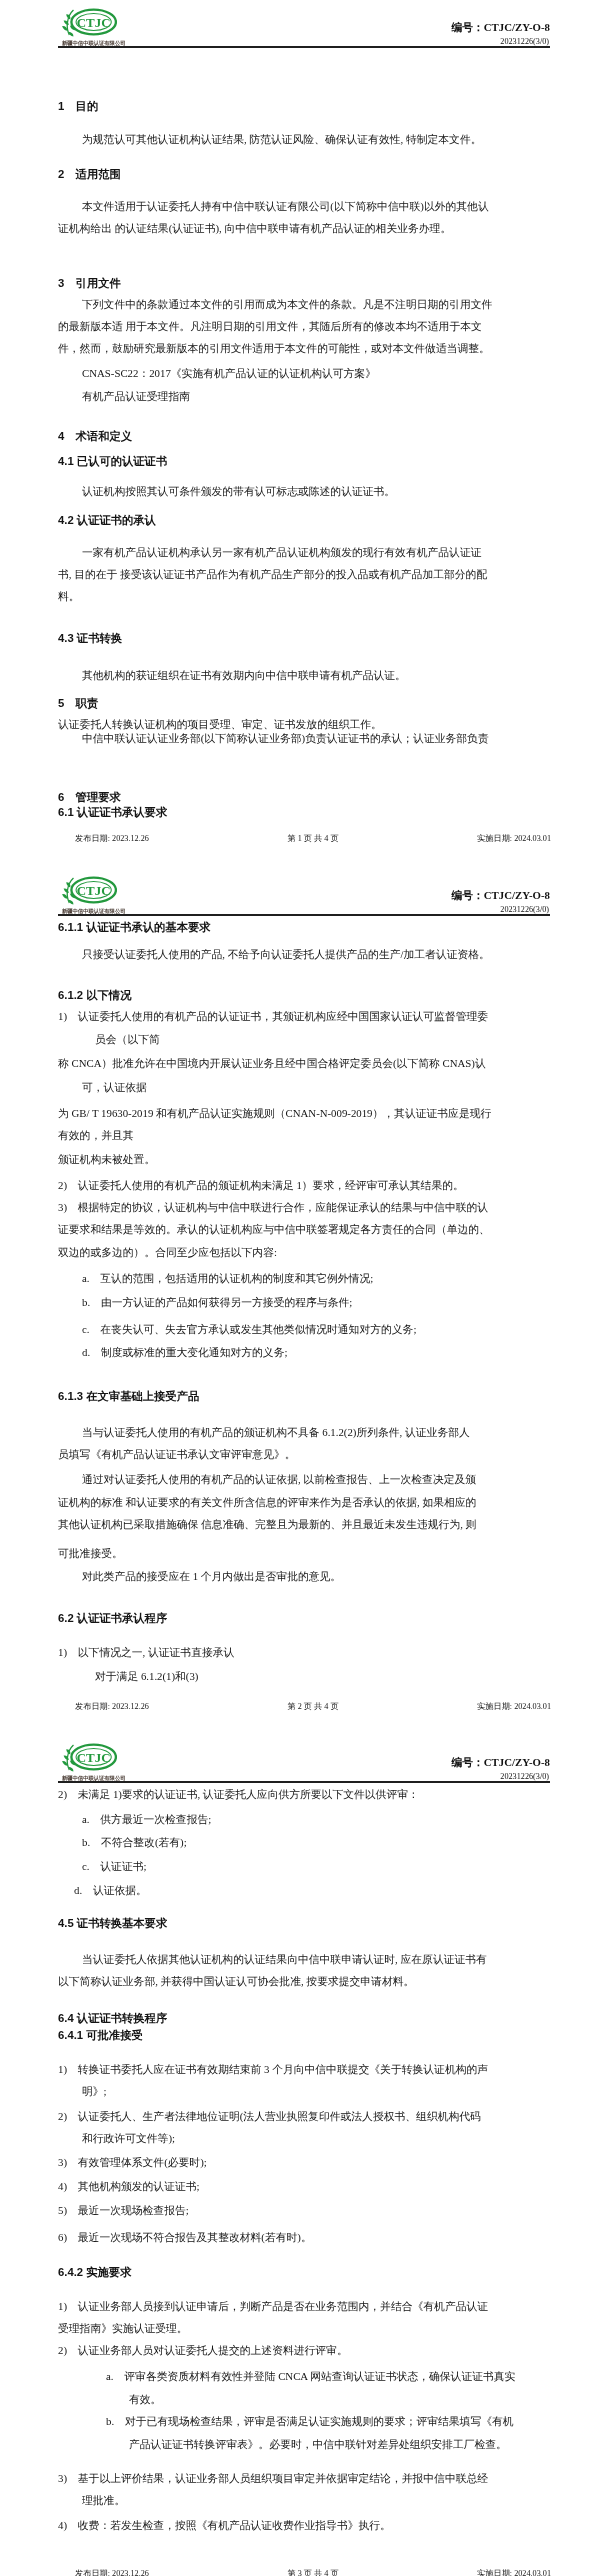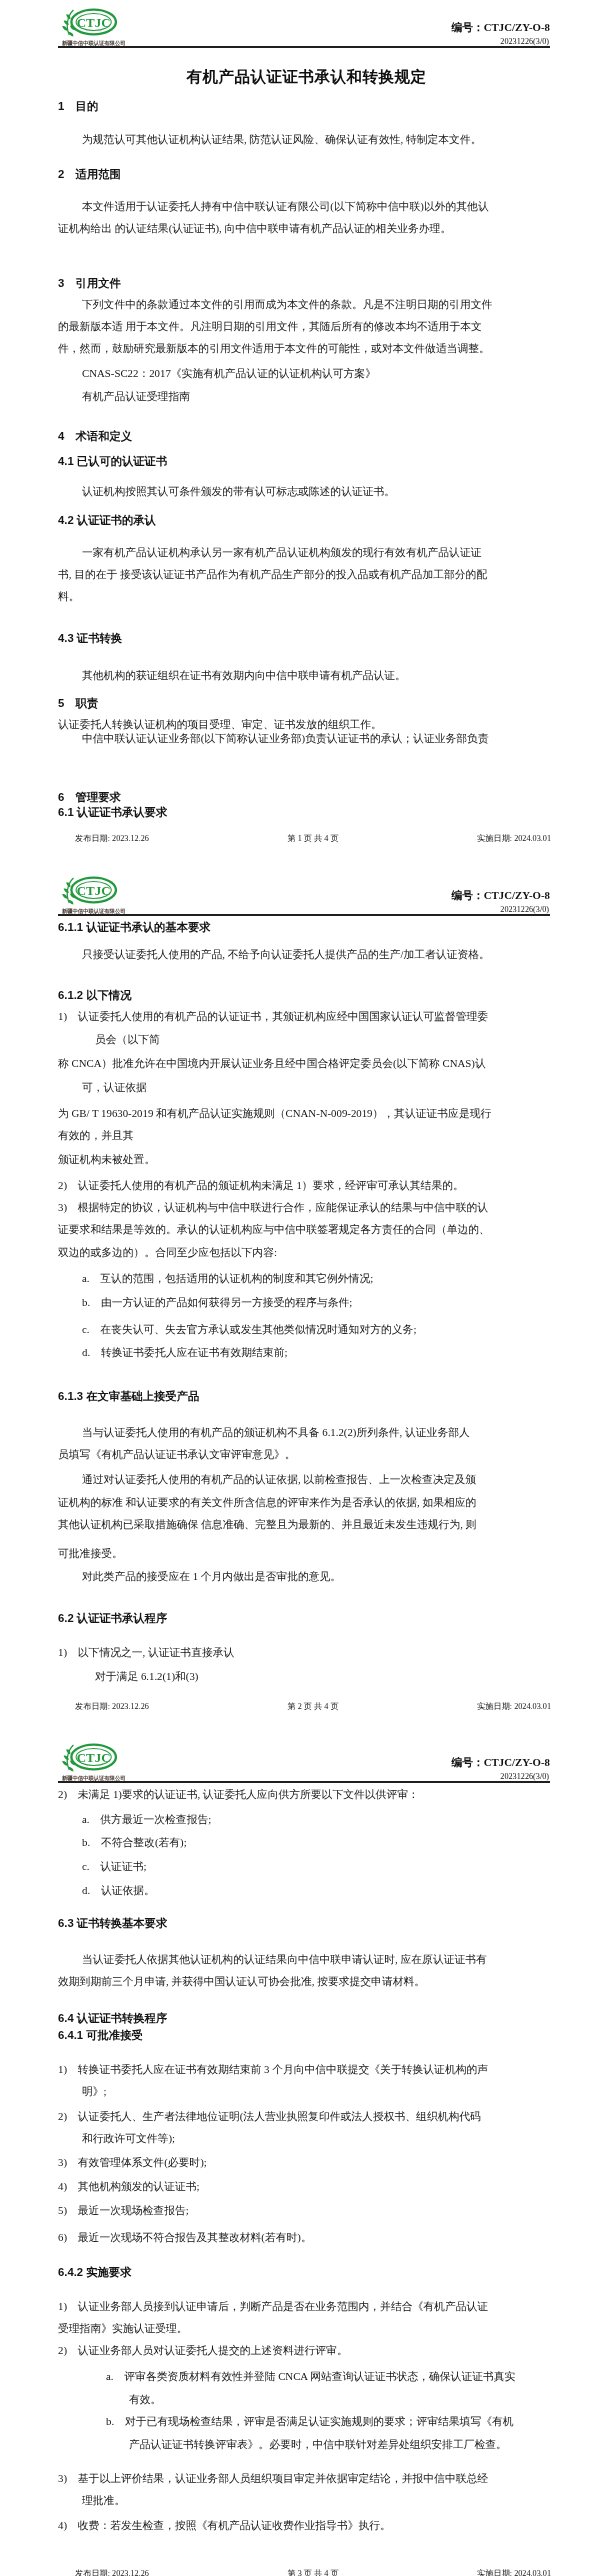--- a/index.html
+++ b/index.html
@@ -56,21 +56,20 @@
       <ellipse cx="63" cy="27" rx="43" ry="24" fill="none" stroke="#23993e" stroke-width="4.5"></ellipse>
       <ellipse cx="63" cy="27" rx="34" ry="16.5" fill="none" stroke="#23993e" stroke-width="2"></ellipse>
       <text x="63" y="36" text-anchor="middle" font-family="Liberation Serif, DejaVu Serif, serif" font-size="25" font-weight="bold" fill="#23993e">CTJC</text>
     </svg>
     <div class="company">新疆中信中联认证有限公司</div>
     <div class="docno">编号：CTJC/ZY-O-8</div>
     <div class="docver">20231226(3/0)</div>
     <div class="hrule"></div>
   </div>
 
-  <div class="title">有机产品认证证书承认和转换规定</div>
 
   <div class="ln hd" style="top:100px;left:58px">1　目的</div>
   <div class="ln" style="top:133px;left:82px">为规范认可其他认证机构认证结果, 防范认证风险、确保认证有效性, 特制定本文件。</div>
   <div class="ln hd" style="top:168px;left:58px">2　适用范围</div>
   <div class="ln" style="top:200px;left:82px">本文件适用于认证委托人持有中信中联认证有限公司(以下简称中信中联)以外的其他认</div>
   <div class="ln" style="top:222px;left:58px">证机构给出 的认证结果(认证证书), 向中信中联申请有机产品认证的相关业务办理。</div>
   <div class="ln hd" style="top:277px;left:58px">3　引用文件</div>
   <div class="ln" style="top:298px;left:82px">下列文件中的条款通过本文件的引用而成为本文件的条款。凡是不注明日期的引用文件</div>
   <div class="ln" style="top:320px;left:58px">的最新版本适 用于本文件。凡注明日期的引用文件，其随后所有的修改本均不适用于本文</div>
   <div class="ln" style="top:342px;left:58px">件，然而，鼓励研究最新版本的引用文件适用于本文件的可能性，或对本文件做适当调整。</div>
@@ -127,21 +126,21 @@
   <div class="ln" style="top:239px;left:58px">为 GB/ T 19630-2019 和有机产品认证实施规则（CNAN-N-009-2019），其认证证书应是现行</div>
   <div class="ln" style="top:261px;left:58px">有效的，并且其</div>
   <div class="ln" style="top:285px;left:58px">颁证机构未被处置。</div>
   <div class="ln" style="top:311px;left:58px">2)　认证委托人使用的有机产品的颁证机构未满足 1）要求，经评审可承认其结果的。</div>
   <div class="ln" style="top:333px;left:58px">3)　根据特定的协议，认证机构与中信中联进行合作，应能保证承认的结果与中信中联的认</div>
   <div class="ln" style="top:355px;left:58px">证要求和结果是等效的。承认的认证机构应与中信中联签署规定各方责任的合同（单边的、</div>
   <div class="ln" style="top:378px;left:58px">双边的或多边的）。合同至少应包括以下内容:</div>
   <div class="ln" style="top:404px;left:82px">a.　互认的范围，包括适用的认证机构的制度和其它例外情况;</div>
   <div class="ln" style="top:428px;left:82px">b.　由一方认证的产品如何获得另一方接受的程序与条件;</div>
   <div class="ln" style="top:455px;left:82px">c.　在丧失认可、失去官方承认或发生其他类似情况时通知对方的义务;</div>
-  <div class="ln" style="top:478px;left:82px">d.　转换证书委托人应在证书有效期结束前;</div>
+  <div class="ln" style="top:478px;left:82px">d.　制度或标准的重大变化通知对方的义务;</div>
   <div class="ln hd" style="top:522px;left:58px">6.1.3 在文审基础上接受产品</div>
   <div class="ln" style="top:558px;left:82px">当与认证委托人使用的有机产品的颁证机构不具备 6.1.2(2)所列条件, 认证业务部人</div>
   <div class="ln" style="top:580px;left:58px">员填写《有机产品认证证书承认文审评审意见》。</div>
   <div class="ln" style="top:605px;left:82px">通过对认证委托人使用的有机产品的认证依据, 以前检查报告、上一次检查决定及颁</div>
   <div class="ln" style="top:628px;left:58px">证机构的标准 和认证要求的有关文件所含信息的评审来作为是否承认的依据, 如果相应的</div>
   <div class="ln" style="top:650px;left:58px">其他认证机构已采取措施确保 信息准确、完整且为最新的、并且最近未发生违规行为, 则</div>
   <div class="ln" style="top:679px;left:58px">可批准接受。</div>
   <div class="ln" style="top:702px;left:82px">对此类产品的接受应在 1 个月内做出是否审批的意见。</div>
   <div class="ln hd" style="top:744px;left:58px">6.2 认证证书承认程序</div>
   <div class="ln" style="top:778px;left:58px">1)　以下情况之一, 认证证书直接承认</div>
@@ -170,24 +169,24 @@
     <div class="company">新疆中信中联认证有限公司</div>
     <div class="docno">编号：CTJC/ZY-O-8</div>
     <div class="docver">20231226(3/0)</div>
     <div class="hrule"></div>
   </div>
 
   <div class="ln" style="top:53px;left:58px">2)　未满足 1)要求的认证证书, 认证委托人应向供方所要以下文件以供评审：</div>
   <div class="ln" style="top:78px;left:82px">a.　供方最近一次检查报告;</div>
   <div class="ln" style="top:101px;left:82px">b.　不符合整改(若有);</div>
   <div class="ln" style="top:125px;left:82px">c.　认证证书;</div>
-  <div class="ln" style="top:149px;left:82px">d.　认证依据。</div>
-  <div class="ln hd" style="top:182px;left:58px">6.3 证书转换基本要求</div>
+  <div class="ln" style="top:149px;left:74px">d.　认证依据。</div>
+  <div class="ln hd" style="top:182px;left:58px">4.5 证书转换基本要求</div>
   <div class="ln" style="top:218px;left:82px">当认证委托人依据其他认证机构的认证结果向中信中联申请认证时, 应在原认证证书有</div>
-  <div class="ln" style="top:240px;left:58px">效期到期前三个月申请, 并获得中国认证认可协会批准, 按要求提交申请材料。</div>
+  <div class="ln" style="top:240px;left:58px">以下简称认证业务部, 并获得中国认证认可协会批准, 按要求提交申请材料。</div>
   <div class="ln hd" style="top:277px;left:58px">6.4 认证证书转换程序</div>
   <div class="ln hd" style="top:294px;left:58px">6.4.1 可批准接受</div>
   <div class="ln" style="top:328px;left:58px">1)　转换证书委托人应在证书有效期结束前 3 个月向中信中联提交《关于转换认证机构的声</div>
   <div class="ln" style="top:350px;left:82px">明》;</div>
   <div class="ln" style="top:375px;left:58px">2)　认证委托人、生产者法律地位证明(法人营业执照复印件或法人授权书、组织机构代码</div>
   <div class="ln" style="top:397px;left:82px">和行政许可文件等);</div>
   <div class="ln" style="top:421px;left:58px">3)　有效管理体系文件(必要时);</div>
   <div class="ln" style="top:445px;left:58px">4)　其他机构颁发的认证证书;</div>
   <div class="ln" style="top:469px;left:58px">5)　最近一次现场检查报告;</div>
   <div class="ln" style="top:496px;left:58px">6)　最近一次现场不符合报告及其整改材料(若有时)。</div>

